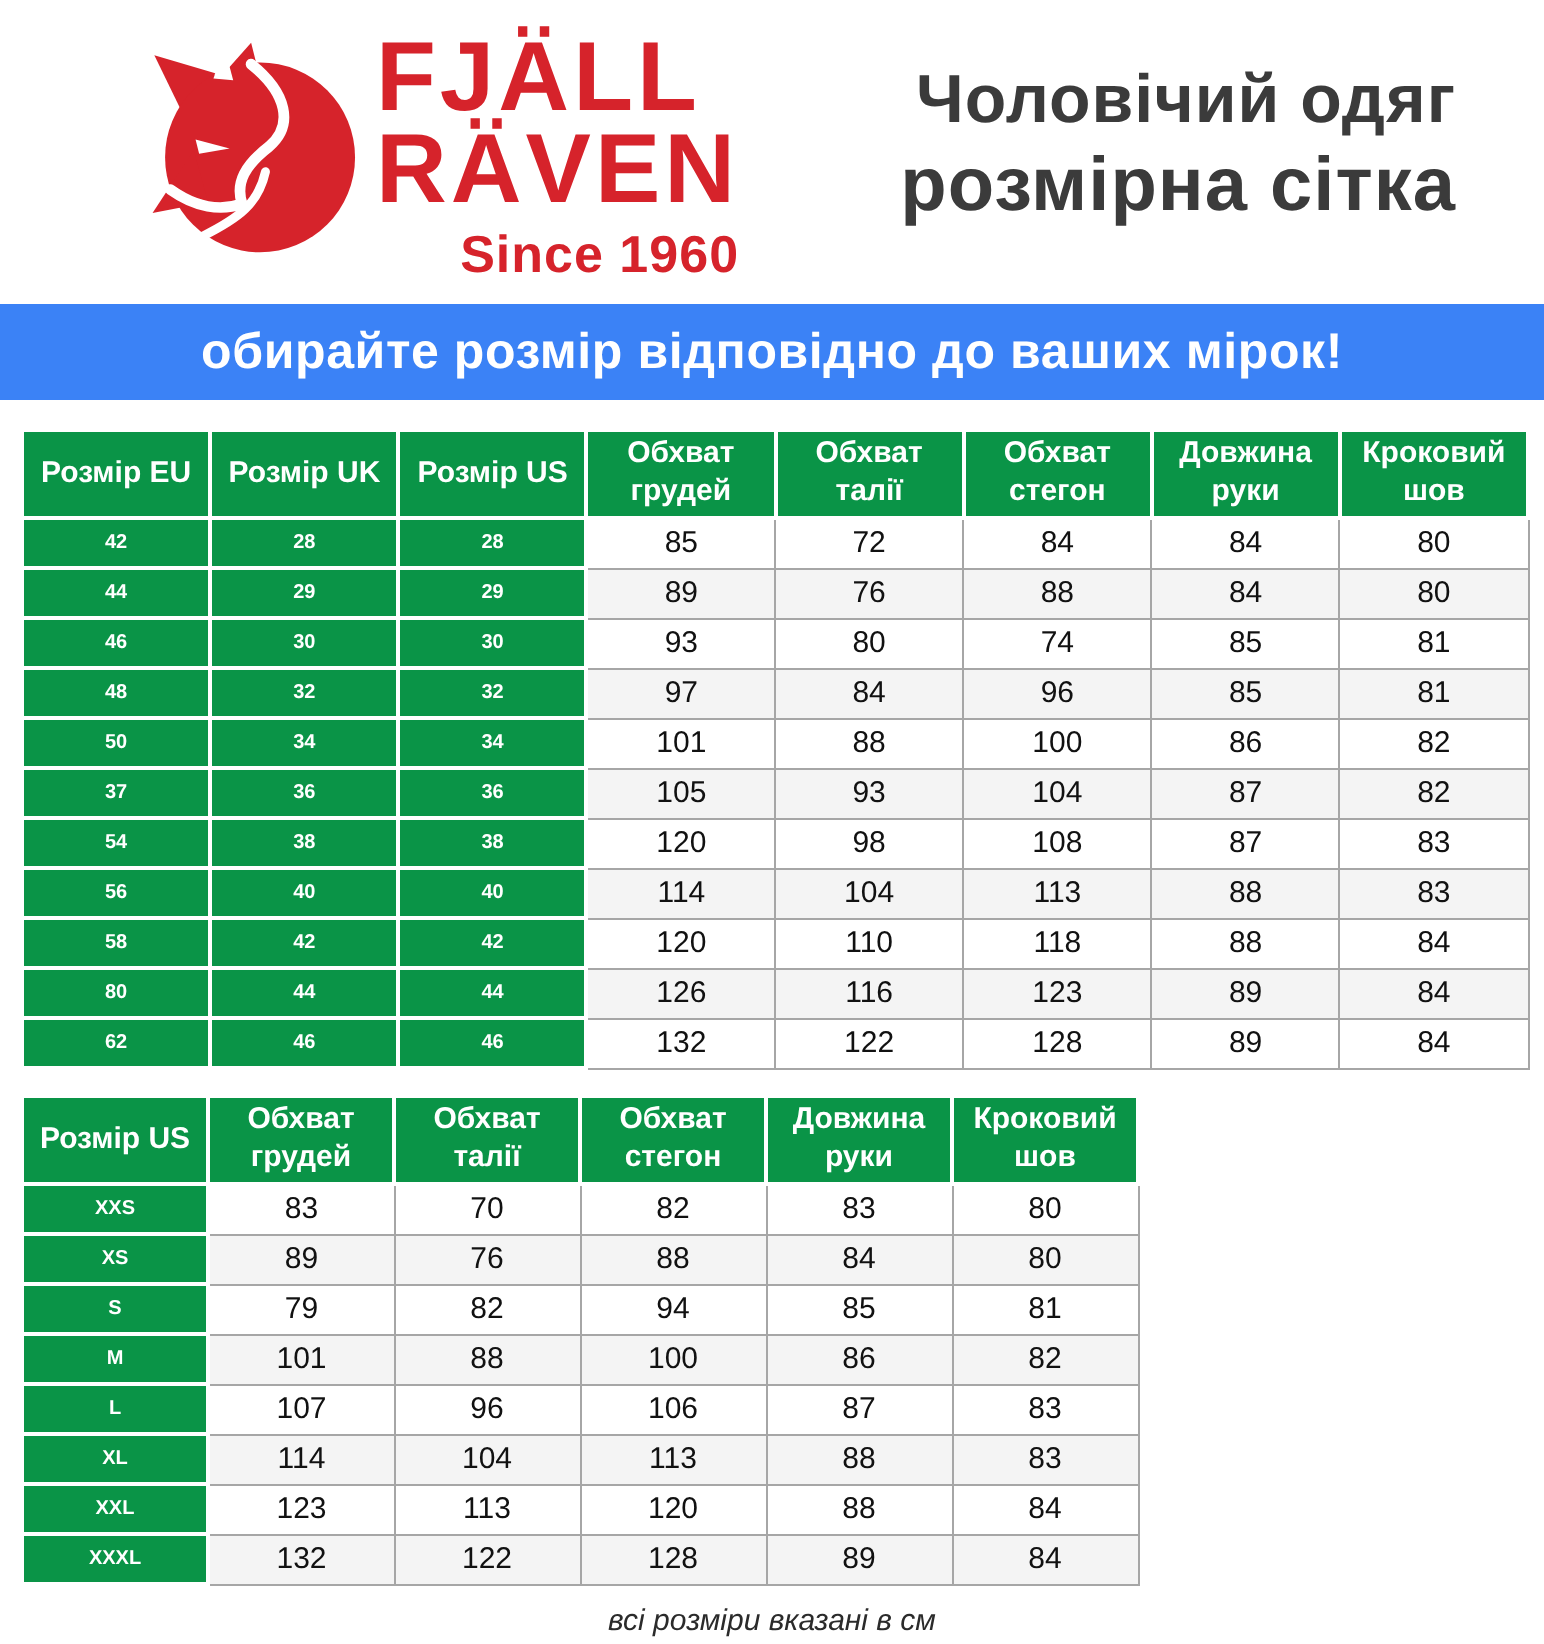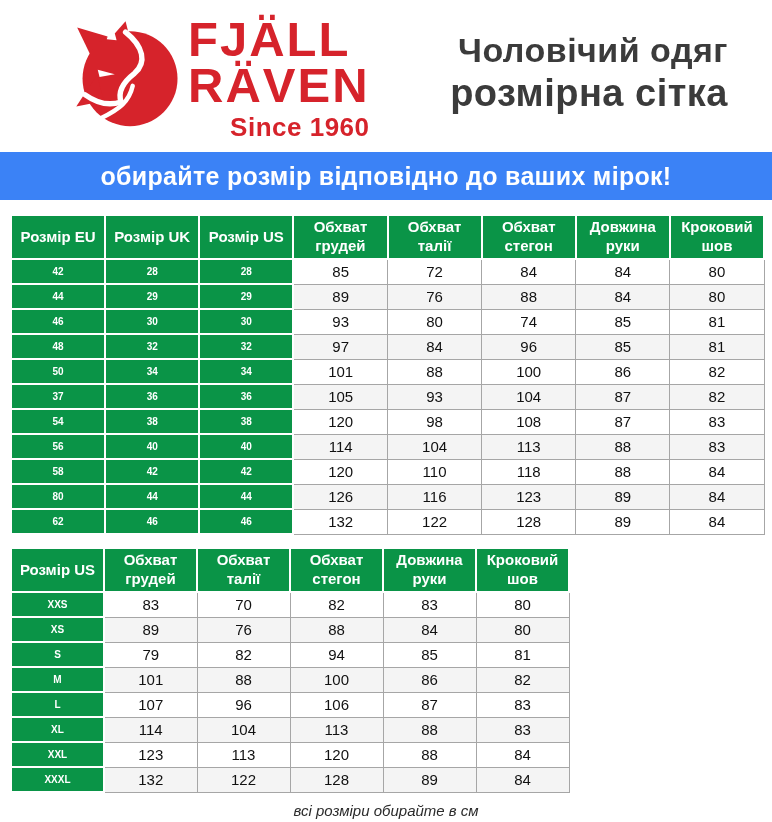--- a/index.html
+++ b/index.html
@@ -360,13 +360,13 @@
         <td class="green">XXXL</td>
         <td class="data alt">132</td>
         <td class="data alt">122</td>
         <td class="data alt">128</td>
         <td class="data alt">89</td>
         <td class="data alt">84</td>
       </tr>
     </tbody>
 </table>
 
-<div class="footer-note">всі розміри обирайте в см</div>
+<div class="footer-note">всі розміри вказані в см</div>
 
 </body></html>

